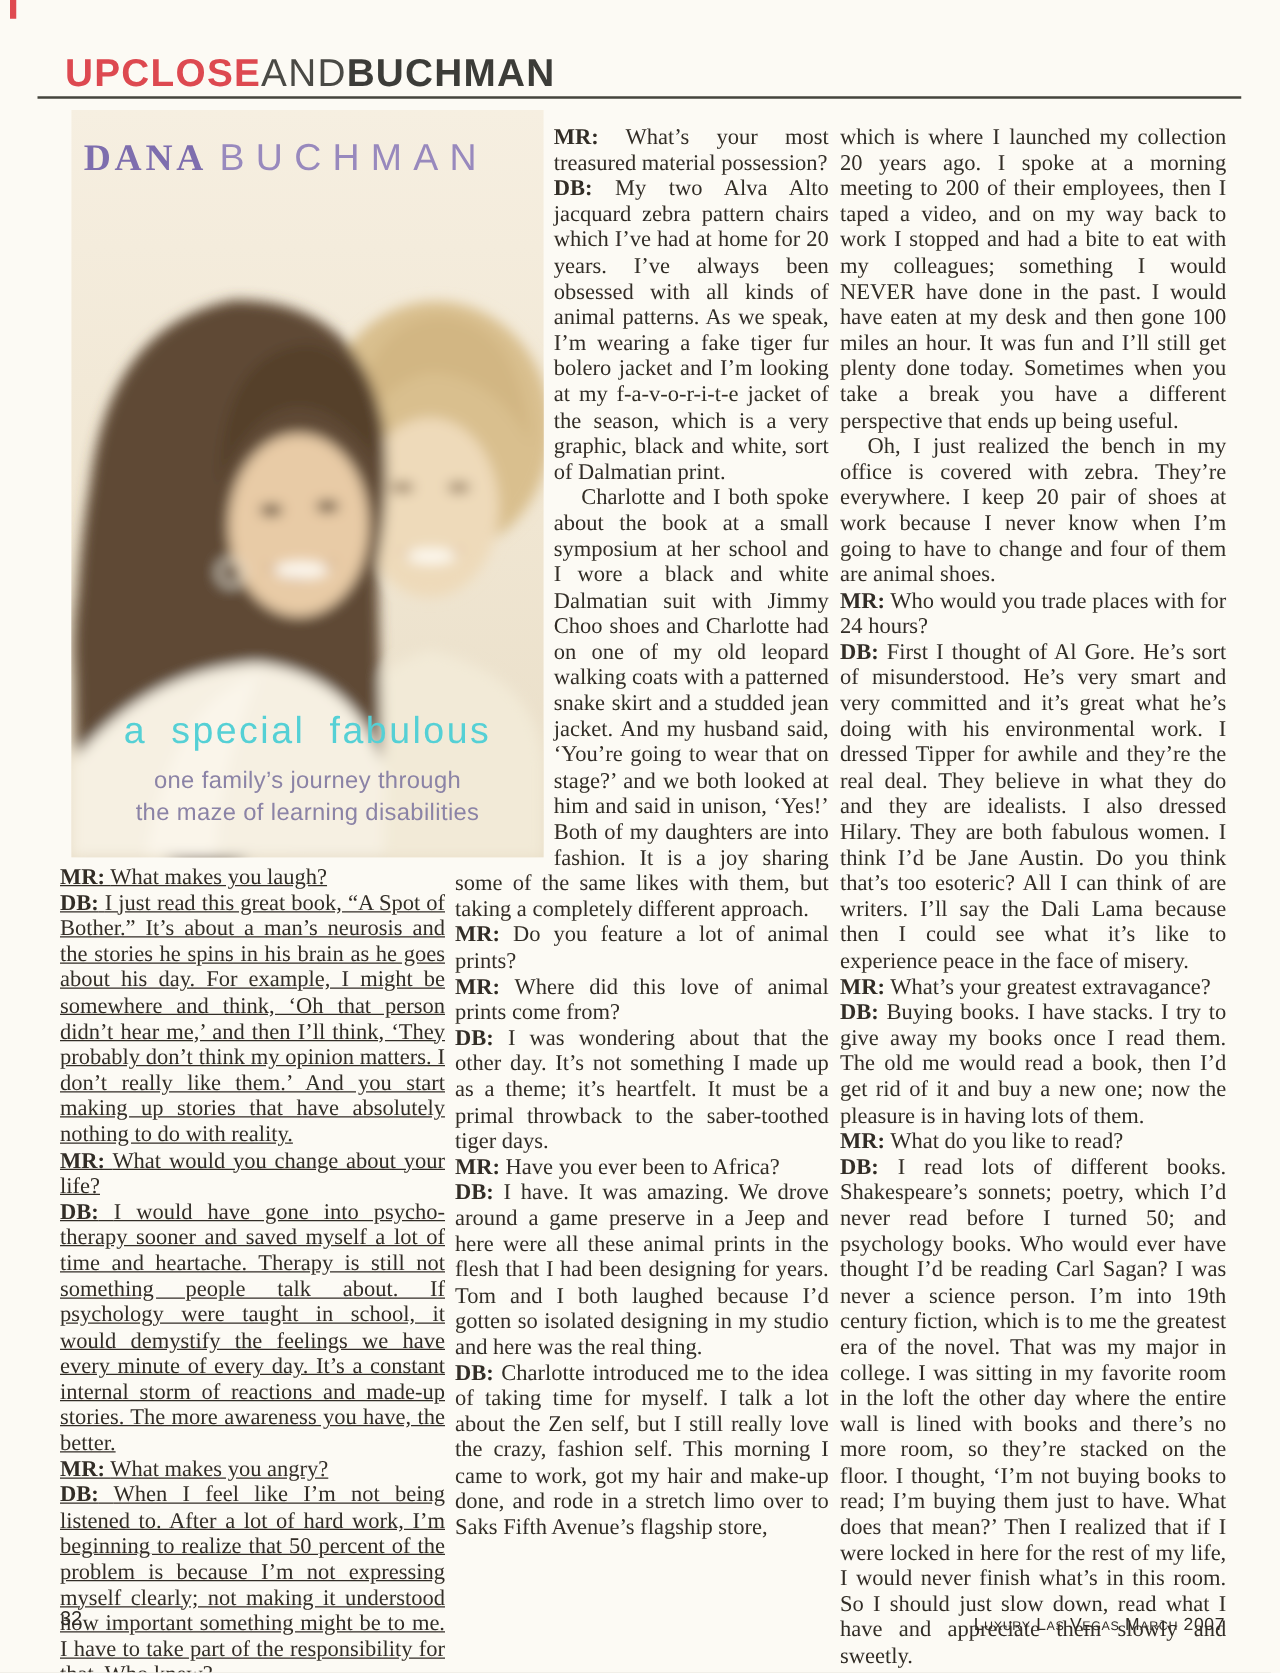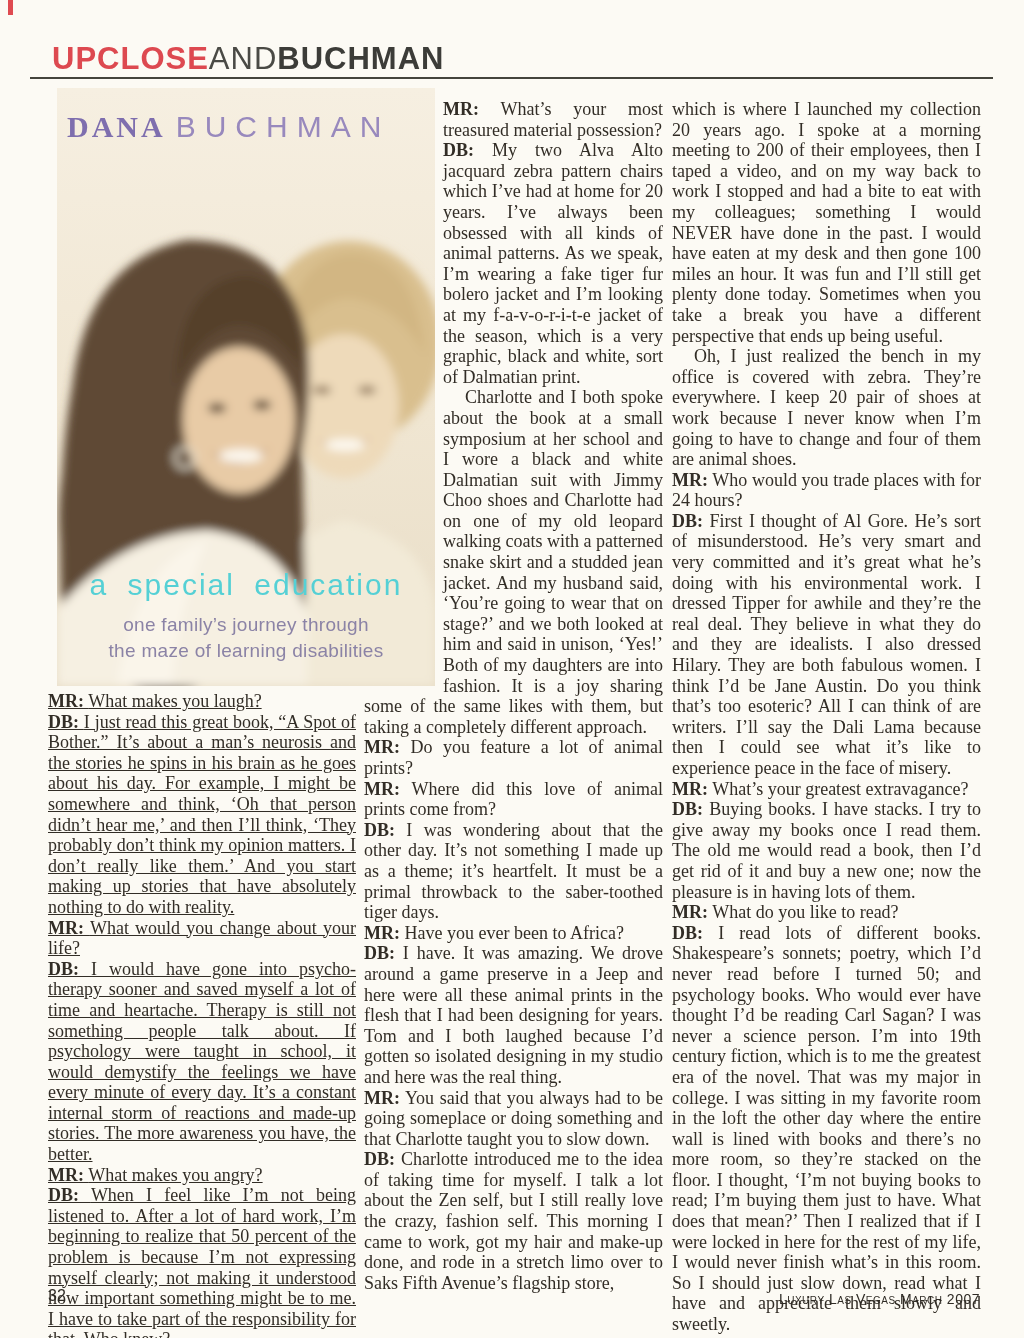--- a/index.html
+++ b/index.html
@@ -94,21 +94,21 @@
         <path d="M0 598 L0 522 Q60 447 150 442 Q230 452 252 532 L250 598 Z" fill="#f6f0e2"></path>
         <path d="M60 598 Q80 472 150 452 Q120 522 115 598 Z" fill="#faf5ea"></path>
       </g>
     </svg>
 
     <div class="name-title">
       <span class="name-first">DANA</span><span class="name-last">BUCHMAN</span>
     </div>
 
     <div class="caption">
-      <p class="caption-title">a special education</p>
+      <p class="caption-title">a special fabulous</p>
       <p class="caption-sub">
         <span>one family’s journey through</span><br>
         <span>the maze of learning disabilities</span>
       </p>
     </div>
   </div>
 
   <div class="col col-left">
     <p><b>MR:</b> <span>What makes you laugh?</span></p>
     <p><b>DB:</b> <span>I just read this great book, “A Spot of Bother.” It’s about a man’s neurosis and the stories he spins in his brain as he goes about his day. For example, I might be somewhere and think, ‘Oh that person didn’t hear me,’ and then I’ll think, ‘They probably don’t think my opinion matters. I don’t really like them.’ And you start making up stories that have absolutely nothing to do with reality.</span></p>
@@ -121,21 +121,20 @@
   <div class="col col-mid">
     <div class="photo-spacer"></div>
     <p><b>MR:</b> <span>What’s your most treasured material possession?</span></p>
     <p><b>DB:</b> <span>My two Alva Alto jacquard zebra pattern chairs which I’ve had at home for 20 years. I’ve always been obsessed with all kinds of animal patterns. As we speak, I’m wearing a fake tiger fur bolero jacket and I’m looking at my f-a-v-o-r-i-t-e jacket of the season, which is a very graphic, black and white, sort of Dalmatian print.</span></p>
     <p class="indent"><span>Charlotte and I both spoke about the book at a small symposium at her school and I wore a black and white Dalmatian suit with Jimmy Choo shoes and Charlotte had on one of my old leopard walking coats with a patterned snake skirt and a studded jean jacket. And my husband said, ‘You’re going to wear that on stage?’ and we both looked at him and said in unison, ‘Yes!’ Both of my daughters are into fashion. It is a joy sharing some of the same likes with them, but taking a completely different approach.</span></p>
     <p><b>MR:</b> <span>Do you feature a lot of animal prints?</span></p>
     <p><b>MR:</b> <span>Where did this love of animal prints come from?</span></p>
     <p><b>DB:</b> <span>I was wondering about that the other day. It’s not something I made up as a theme; it’s heartfelt. It must be a primal throwback to the saber-toothed tiger days.</span></p>
     <p><b>MR:</b> <span>Have you ever been to Africa?</span></p>
     <p><b>DB:</b> <span>I have. It was amazing. We drove around a game preserve in a Jeep and here were all these animal prints in the flesh that I had been designing for years. Tom and I both laughed because I’d gotten so isolated designing in my studio and here was the real thing.</span></p>
-    <p><b>MR:</b> <span>You said that you always had to be going someplace or doing something and that Charlotte taught you to slow down.</span></p>
     <p><b>DB:</b> <span>Charlotte introduced me to the idea of taking time for myself. I talk a lot about the Zen self, but I still really love the crazy, fashion self. This morning I came to work, got my hair and make-up done, and rode in a stretch limo over to Saks Fifth Avenue’s flagship store,</span></p>
   </div>
 
   <div class="col col-right">
     <p><span>which is where I launched my collection 20 years ago. I spoke at a morning meeting to 200 of their employees, then I taped a video, and on my way back to work I stopped and had a bite to eat with my colleagues; something I would NEVER have done in the past. I would have eaten at my desk and then gone 100 miles an hour. It was fun and I’ll still get plenty done today. Sometimes when you take a break you have a different perspective that ends up being useful.</span></p>
     <p class="indent"><span>Oh, I just realized the bench in my office is covered with zebra. They’re everywhere. I keep 20 pair of shoes at work because I never know when I’m going to have to change and four of them are animal shoes.</span></p>
     <p><b>MR:</b> <span>Who would you trade places with for 24 hours?</span></p>
     <p><b>DB:</b> <span>First I thought of Al Gore. He’s sort of misunderstood. He’s very smart and very committed and it’s great what he’s doing with his environmental work. I dressed Tipper for awhile and they’re the real deal. They believe in what they do and they are idealists. I also dressed Hilary. They are both fabulous women. I think I’d be Jane Austin. Do you think that’s too esoteric? All I can think of are writers. I’ll say the Dali Lama because then I could see what it’s like to experience peace in the face of misery.</span></p>
     <p><b>MR:</b> <span>What’s your greatest extravagance?</span></p>
     <p><b>DB:</b> <span>Buying books. I have stacks. I try to give away my books once I read them. The old me would read a book, then I’d get rid of it and buy a new one; now the pleasure is in having lots of them.</span></p>

